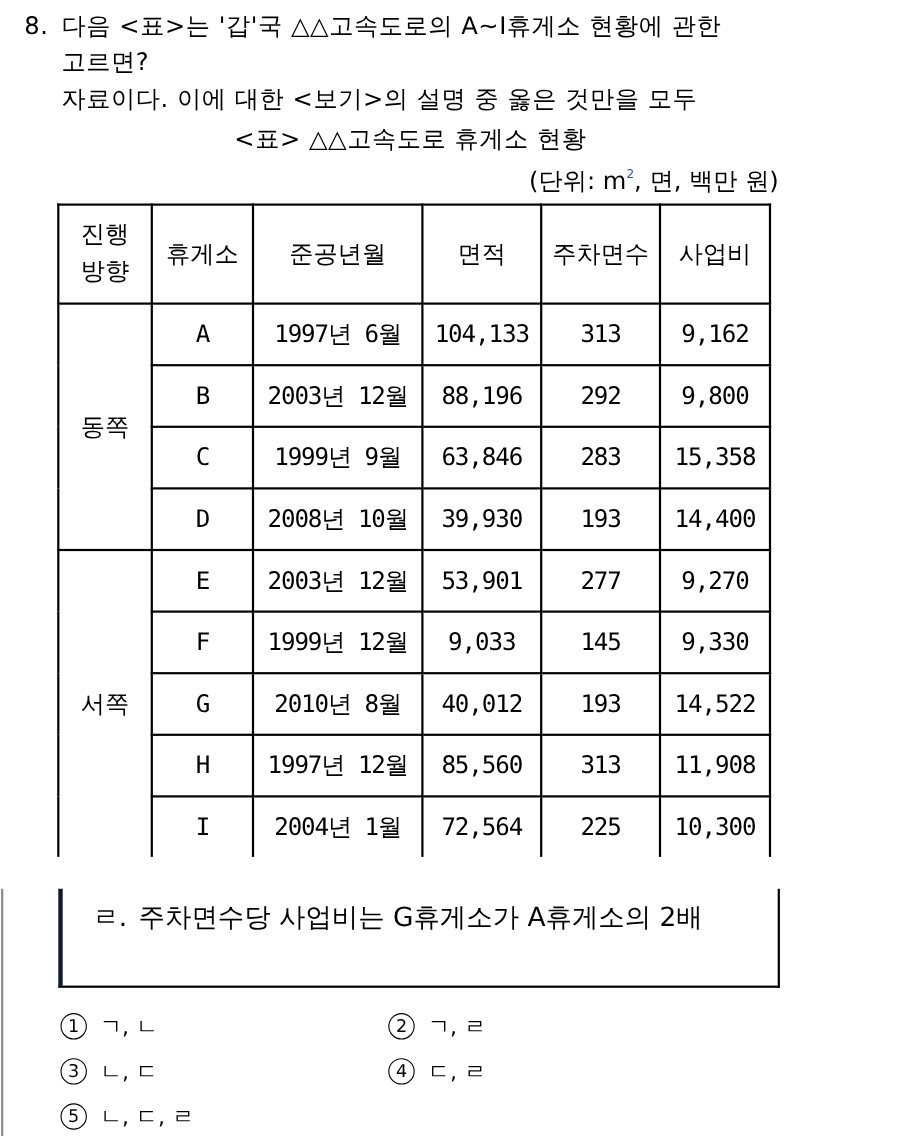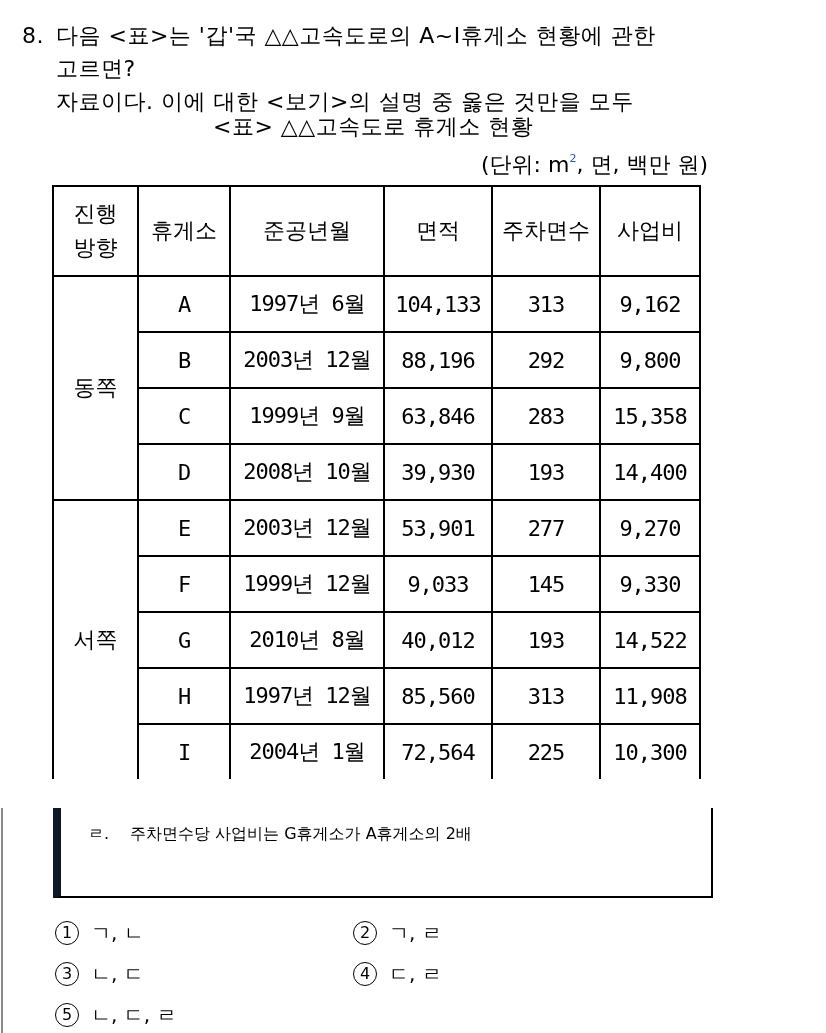--- a/index.html
+++ b/index.html
@@ -11,21 +11,21 @@
       width: 826px;
       height: 1033px;
       position: relative;
       overflow: hidden;
       color: #000;
       font-family: "DejaVu Sans", "Liberation Sans", sans-serif;
     }
     .question {
       position: absolute;
       left: 22px;
-      top: 19px;
+      top: 8px;
       width: 760px;
       font-size: 22px;
       line-height: 33px;
       letter-spacing: 0.5px;
     }
     .question .num {
       display: inline-block;
       width: 34px;
     }
     .question .line {
@@ -100,24 +100,24 @@
       width: 2px;
       height: 225px;
       background: #8a8a8a;
     }
     .bogi-box {
       position: absolute;
       left: 53px;
       top: 808px;
       width: 650px;
       height: 88px;
-      border-left: 8px solid #0f172a;
+      border-left: 4px solid #0f172a;
       border-right: 2px solid #000;
       border-bottom: 2px solid #000;
-      font-size: 16px;
+      font-size: 24px;
       line-height: 36px;
     }
     .bogi-item {
       position: absolute;
       left: 27px;
       top: 8px;
       white-space: nowrap;
     }
     .bogi-item .mark {
       display: inline-block;

